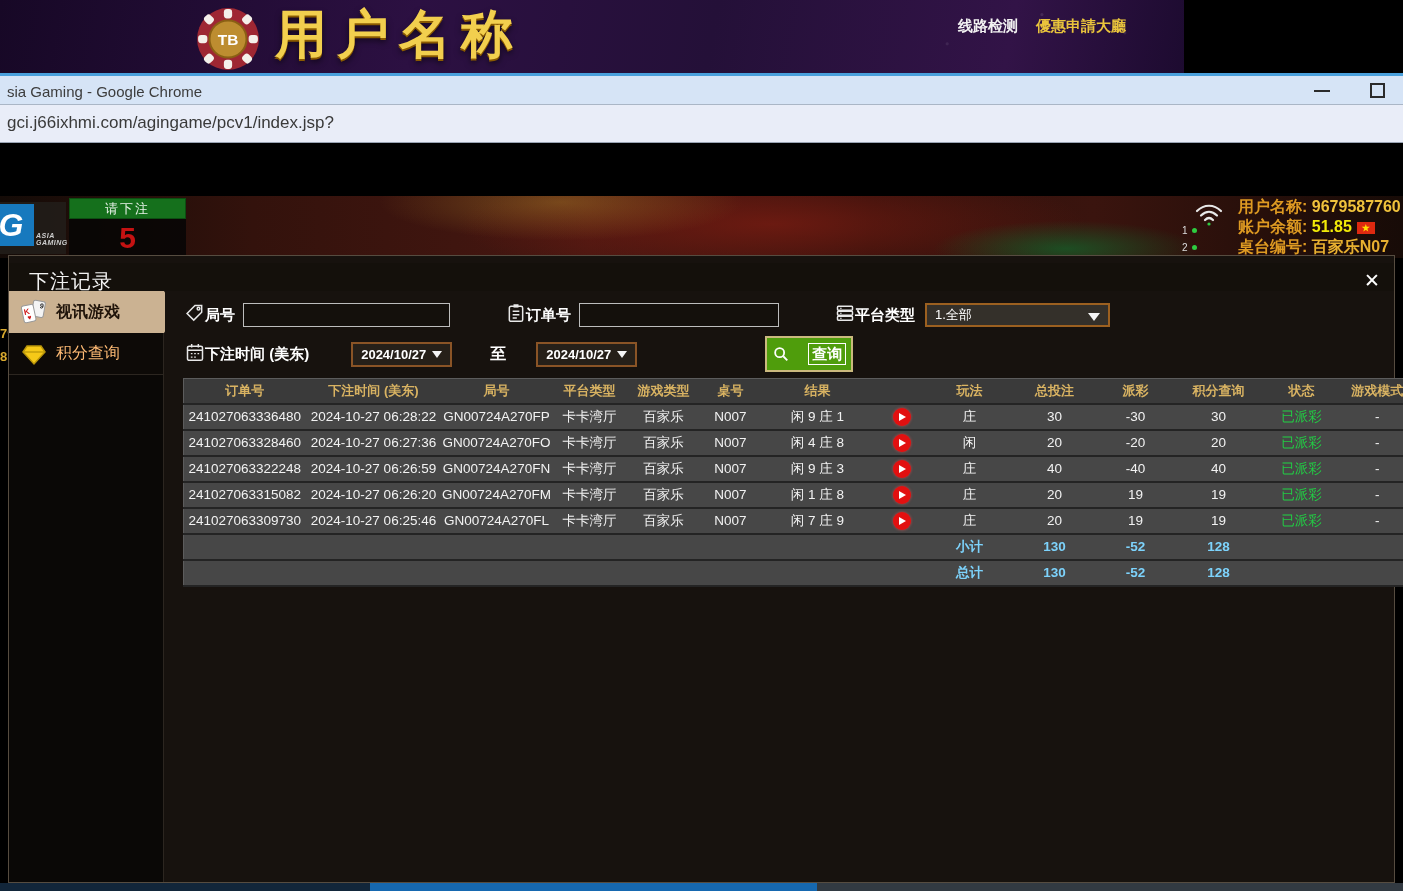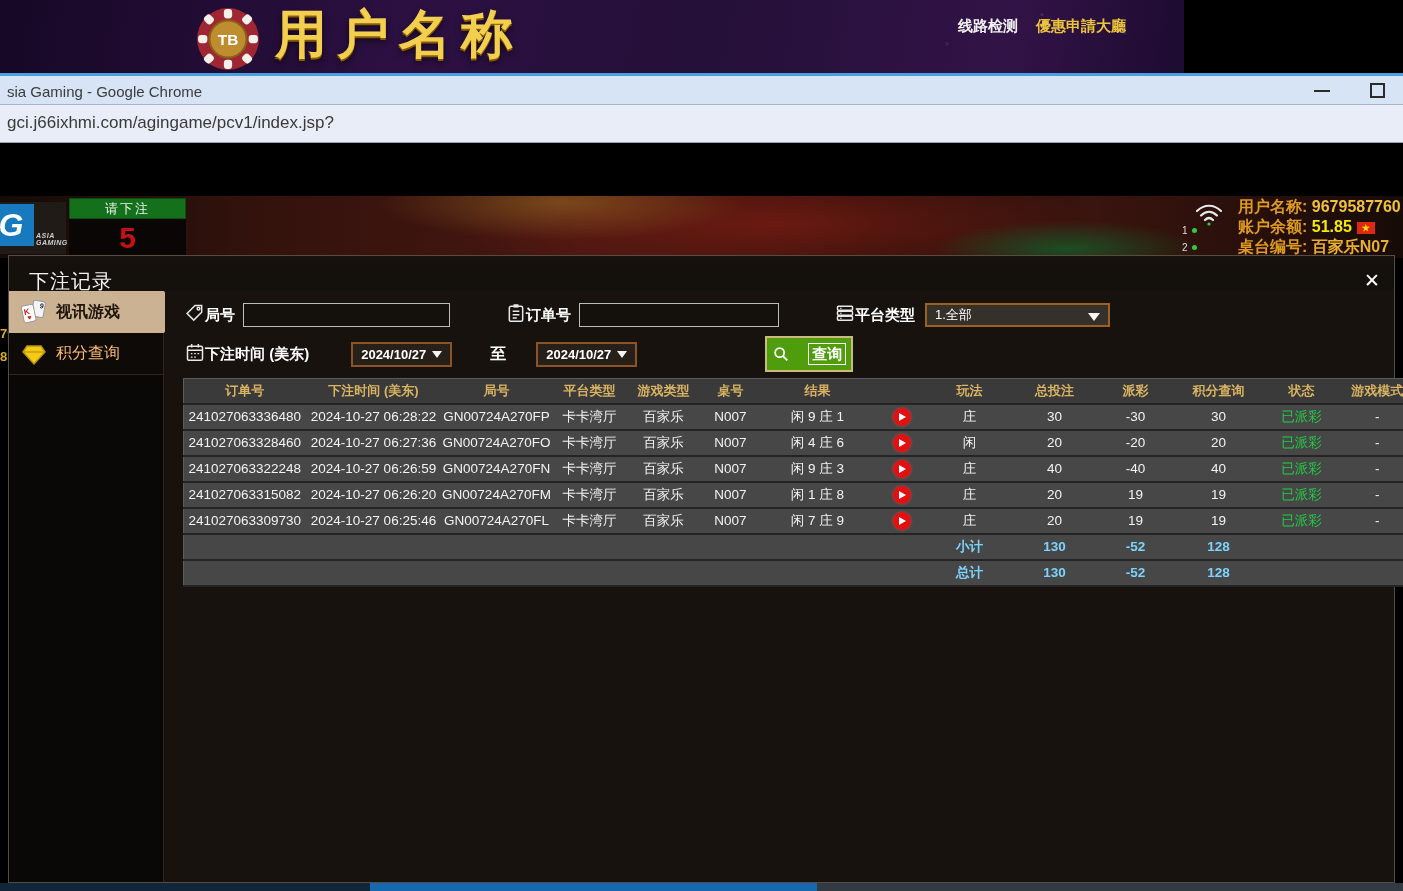--- a/index.html
+++ b/index.html
@@ -359,21 +359,21 @@
     <td class="status">已派彩</td>
     <td>-</td>
   </tr>
               <tr>
     <td>241027063328460</td>
     <td>2024-10-27 06:27:36</td>
     <td>GN00724A270FO</td>
     <td>卡卡湾厅</td>
     <td>百家乐</td>
     <td>N007</td>
-    <td>闲 4 庄 6</td>
+    <td>闲 4 庄 8</td>
     <td>
       <span class="play-btn">
                     <span class="play-tri"></span>
                   </span>
     </td>
     <td>闲</td>
     <td>20</td>
     <td class="payout c-green">-20</td>
     <td>20</td>
     <td class="status">已派彩</td>

